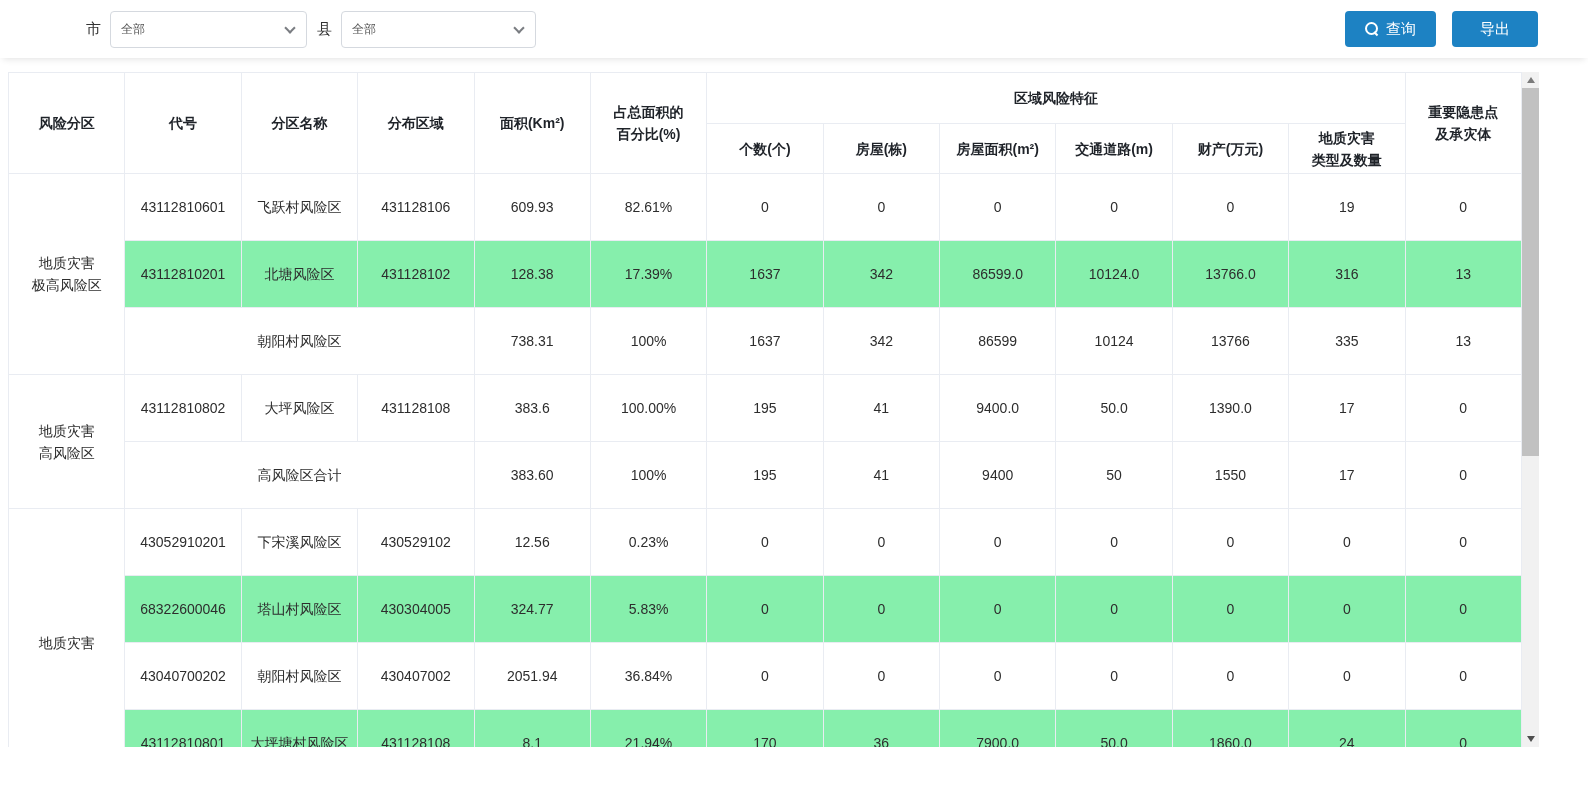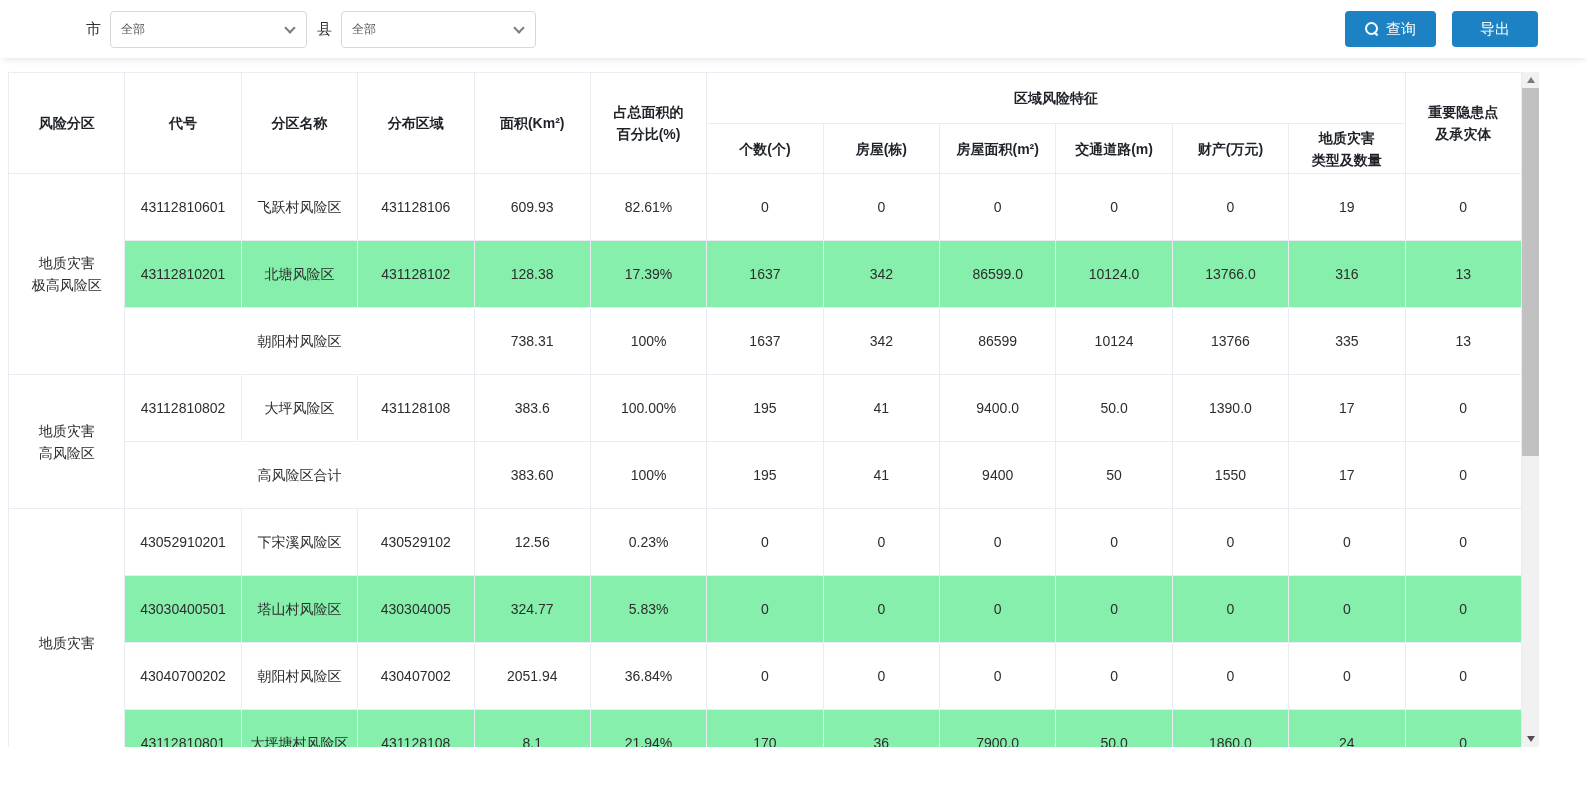--- a/index.html
+++ b/index.html
@@ -201,21 +201,21 @@
           <td>0.23%</td>
           <td>0</td>
           <td>0</td>
           <td>0</td>
           <td>0</td>
           <td>0</td>
           <td>0</td>
           <td>0</td>
         </tr>
         <tr class="striped">
-          <td>43030400501</td>
+          <td>68322600046</td>
           <td>塔山村风险区</td>
           <td>430304005</td>
           <td>324.77</td>
           <td>5.83%</td>
           <td>0</td>
           <td>0</td>
           <td>0</td>
           <td>0</td>
           <td>0</td>
           <td>0</td>

